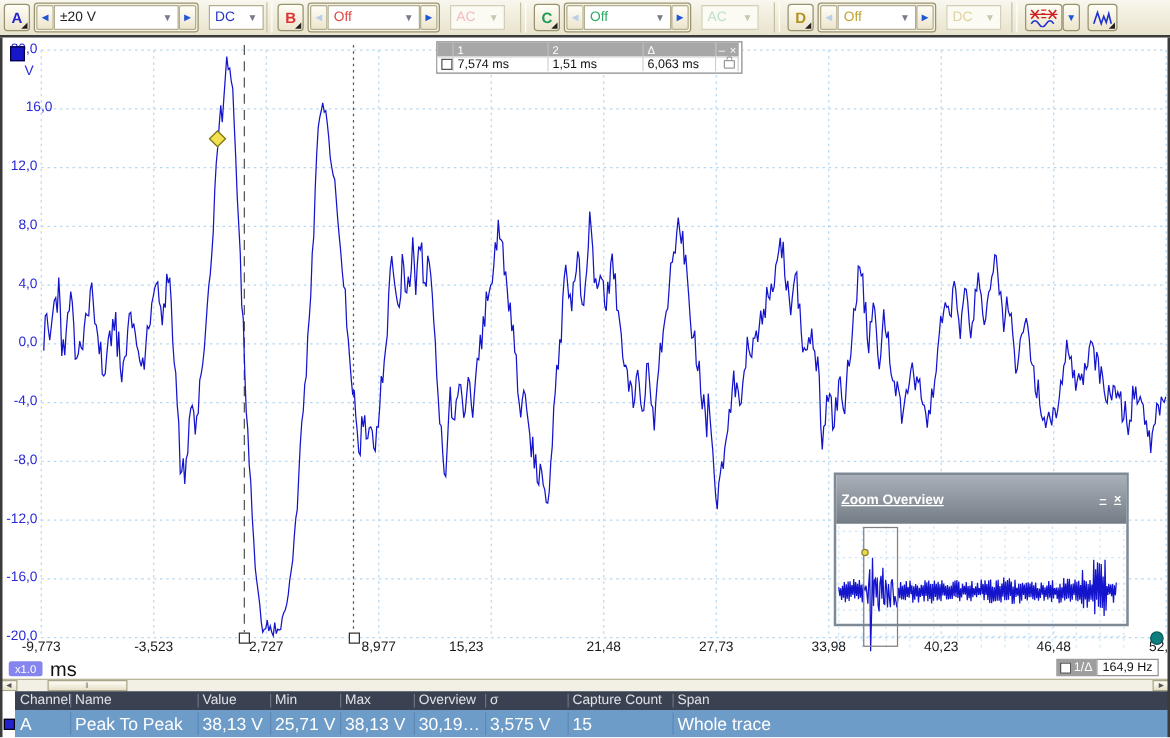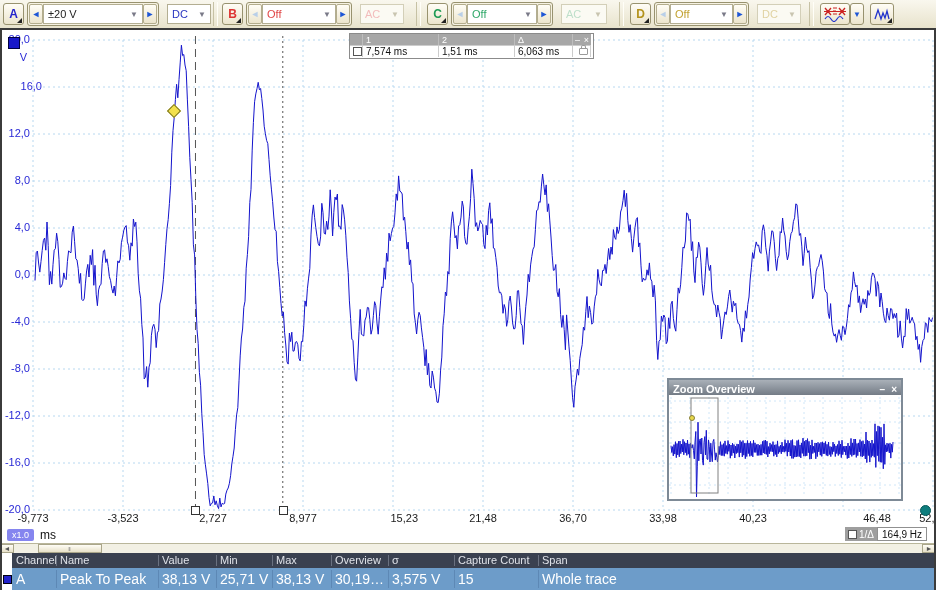--- a/index.html
+++ b/index.html
@@ -56,27 +56,27 @@
     padding:0 2px;font-size:9px;}
   .chkbox{width:7px;height:7px;border:1px solid #555;background:#fff;margin:auto;}
   .lockc{position:relative;width:7px;height:5px;border:1px solid #9a9a9a;border-radius:1px;margin:auto;}
   .lockc:before{content:"";position:absolute;top:-4px;left:1px;width:3px;height:3px;
     border:1px solid #9a9a9a;border-bottom:none;border-radius:2px 2px 0 0;}
 
   
   #zoom-ov{position:absolute;left:667px;top:378px;width:236px;height:123px;border:2px solid #7e8a96;
     background:#fff;z-index:5;box-sizing:border-box;}
   #zoom-ov .ttl{height:15px;background:linear-gradient(#a9b0b8,#747c86);color:#fff;font-weight:bold;
-    font-size:11px;display:flex;align-items:flex-end;padding:0 4px;}
+    font-size:11px;display:flex;align-items:center;padding:12px 4px;text-decoration:underline;}
   #zoom-ov .ttl .btns{margin-left:auto;display:flex;gap:6px;font-size:10px;font-weight:bold;}
 
   
   #xscale-badge{position:absolute;left:7px;top:529px;width:27px;height:12px;background:#8585ef;
     border-radius:2px;color:#fff;font-size:9px;display:flex;align-items:center;justify-content:center;z-index:3;}
-  #xunit{position:absolute;left:40px;top:528px;font-size:12px;color:#111;z-index:3;}
+  #xunit{position:absolute;left:40px;top:528px;font-size:16px;color:#111;z-index:3;}
   #freq-chip{position:absolute;left:845px;top:527px;height:14px;display:flex;z-index:6;font-size:10px;justify-content:center;}
   #freq-chip .grayp{background:#9e9e9e;color:#fff;display:flex;align-items:center;padding:0 3px;gap:2px;}
   #freq-chip .whitep{background:#fff;border:1px solid #909090;color:#111;display:flex;align-items:center;padding:0 4px;}
   #axis-dot{position:absolute;left:920px;top:505px;width:9px;height:9px;border-radius:50%;
     background:#0e7d7d;border:1px solid #075a5a;z-index:4;}
 
   
   #hscroll{position:absolute;left:0;top:543px;width:936px;height:10px;background:#f2f0e4;
     border-top:1px solid #b9b69b;box-sizing:border-box;z-index:2;}
   .sc-btn{position:absolute;top:0px;width:14px;height:9px;background:linear-gradient(#fffdf6,#e7e1c9);
@@ -243,26 +243,26 @@
       <span class="y-tick" style="top: 362px;">-8,0</span>
       <span class="y-tick" style="top: 409px;">-12,0</span>
       <span class="y-tick" style="top: 456px;">-16,0</span>
       <span class="y-tick" style="top: 503px;">-20,0</span>
     </div>
   <div id="x-ticks">
       <span class="x-tick" style="left: 8px;">-9,773</span>
       <span class="x-tick" style="left: 98px;">-3,523</span>
       <span class="x-tick" style="left: 188px;">2,727</span>
       <span class="x-tick" style="left: 278px;">8,977</span>
-      <span class="x-tick" style="left: 368px; text-align: right;">15,23</span>
+      <span class="x-tick" style="left: 348px;">15,23</span>
       <span class="x-tick" style="left: 458px;">21,48</span>
-      <span class="x-tick" style="left: 548px;">36,70</span>
+      <span class="x-tick" style="left: 548px;">27,73</span>
       <span class="x-tick" style="left: 638px;">33,98</span>
       <span class="x-tick" style="left: 728px;">40,23</span>
-      <span class="x-tick" style="left: 852px;">46,48</span>
+      <span class="x-tick" style="left: 818px;">46,48</span>
       <span class="x-tick" style="left: 908px;">52,73</span>
     </div>
 
   <div id="trig-diamond" style="left: 169.231px; top: 106px;"></div>
   <div class="ruler-handle" id="handle1" style="left: 191.475px;"></div>
   <div class="ruler-handle" id="handle2" style="left: 278.797px;"></div>
 
   <div id="ruler-box">
     <div class="hd"></div>
     <div class="hd">1</div>

